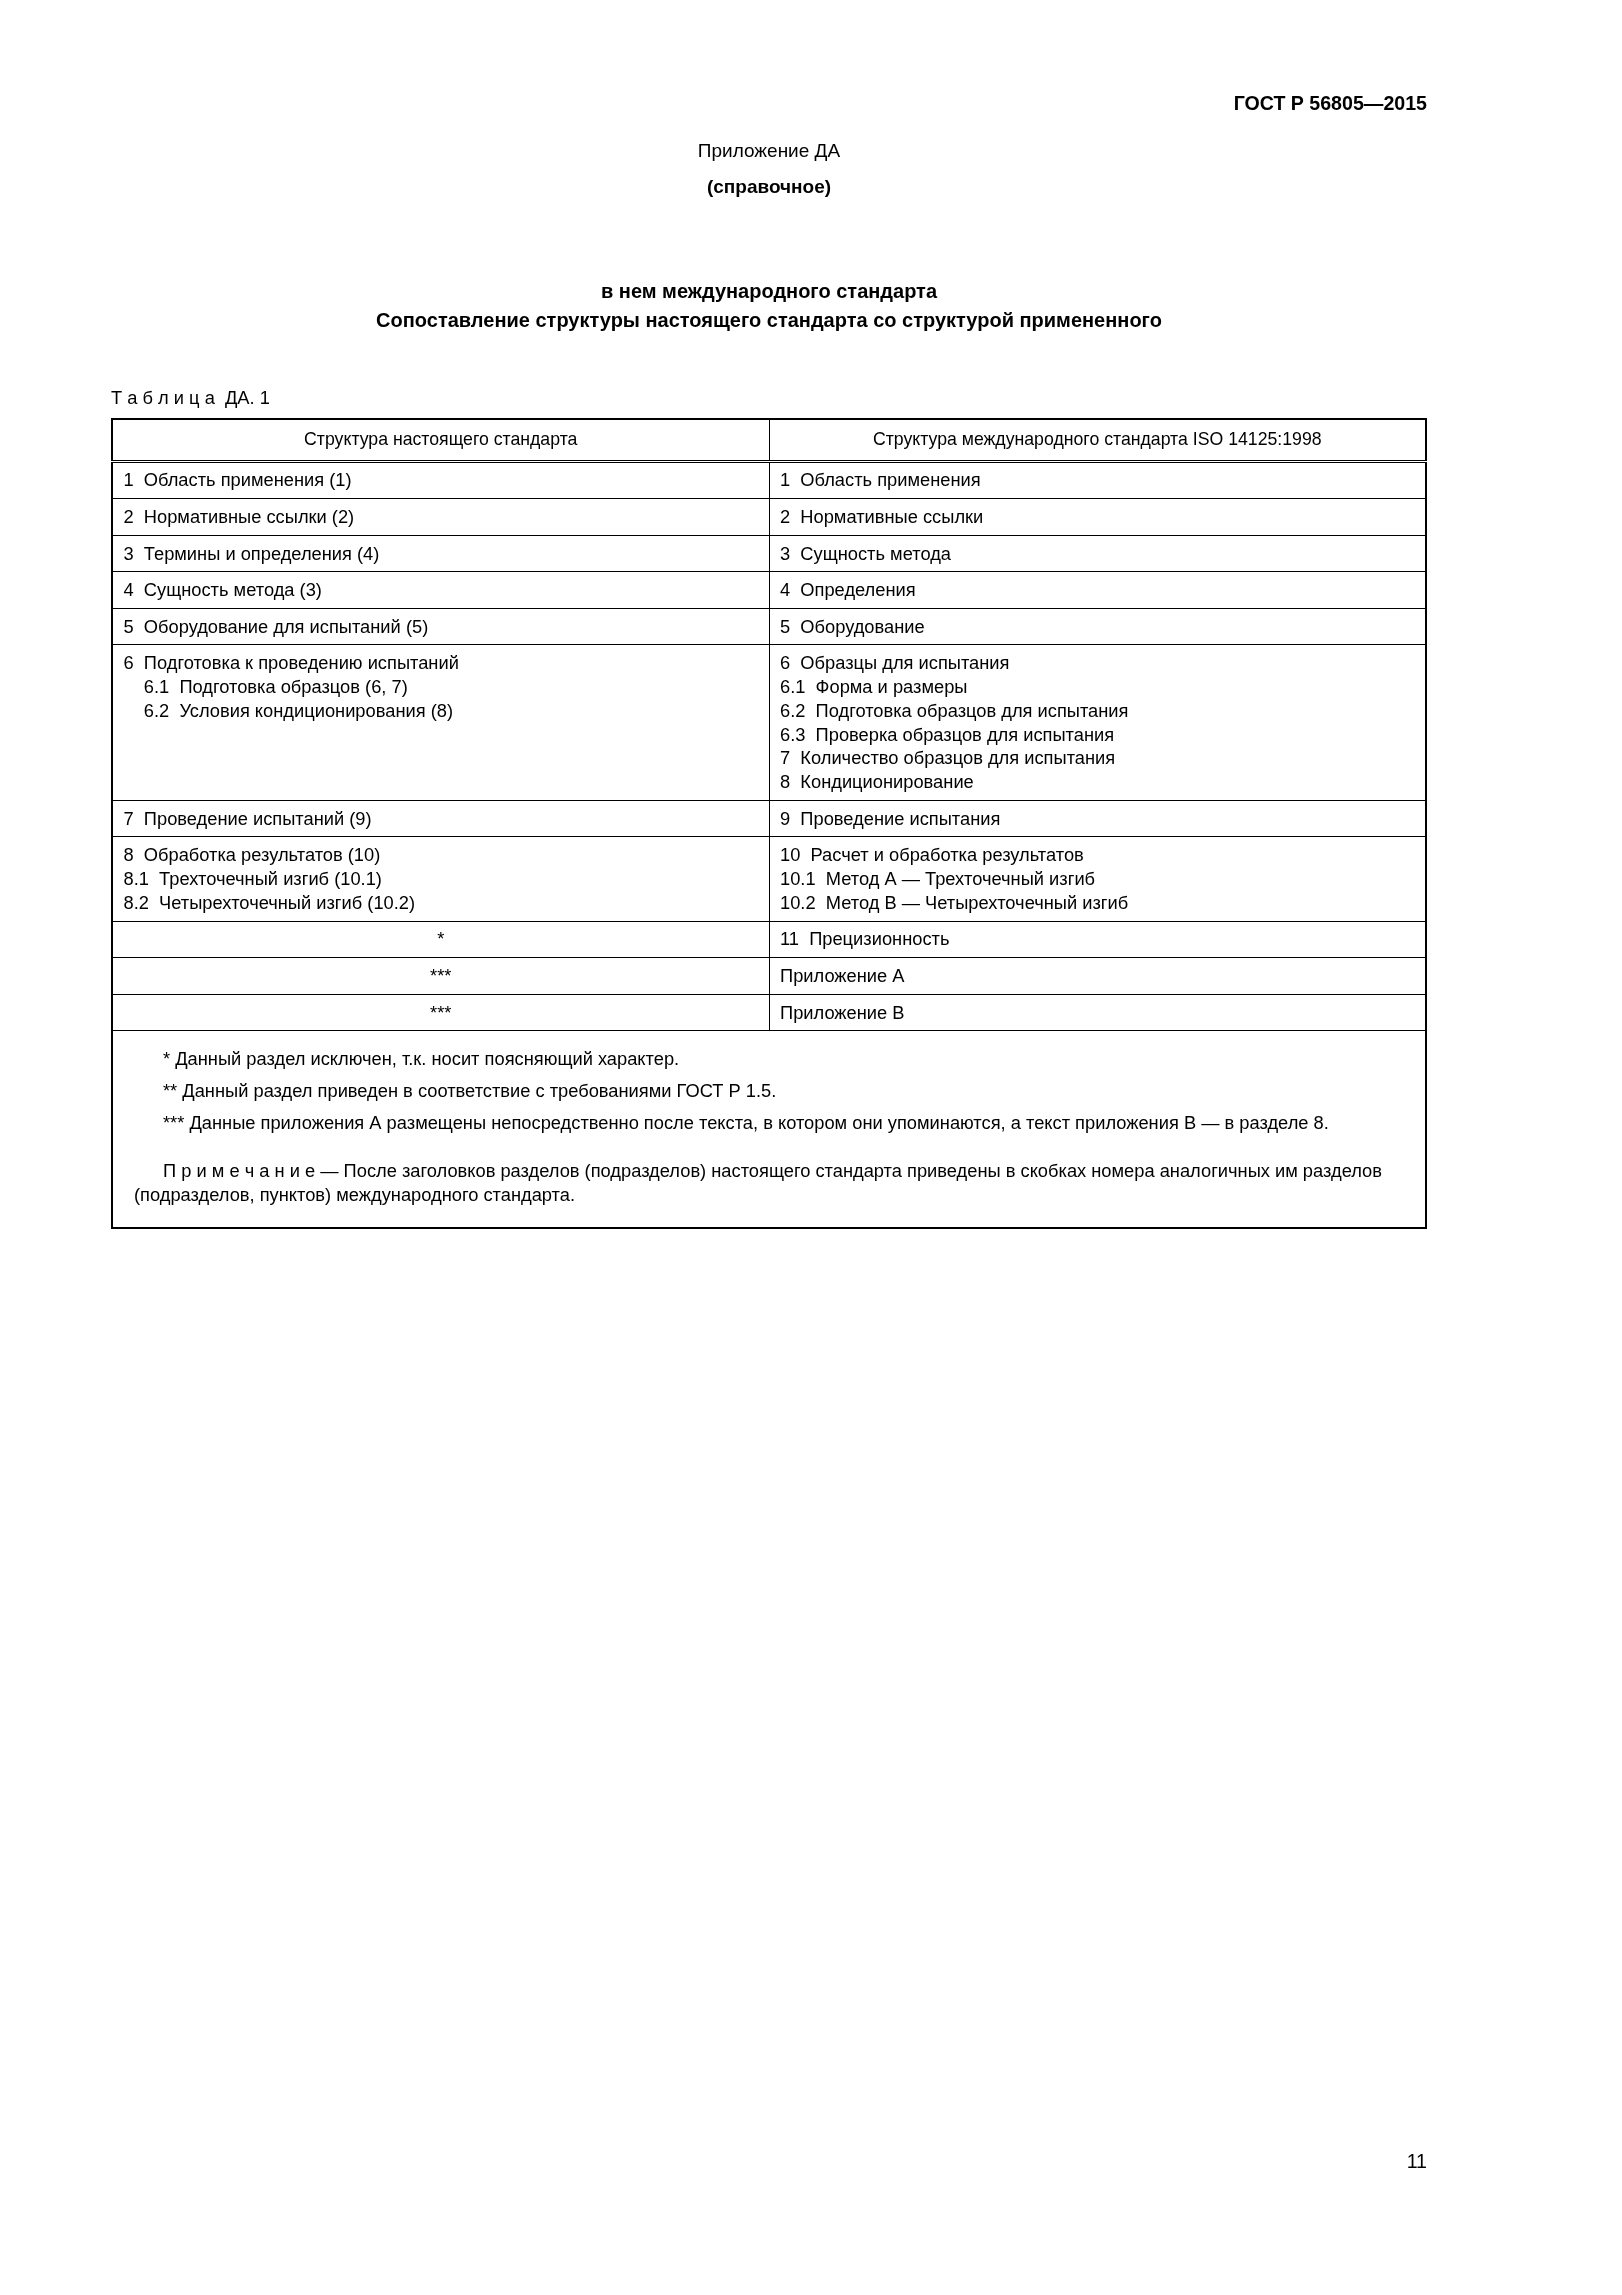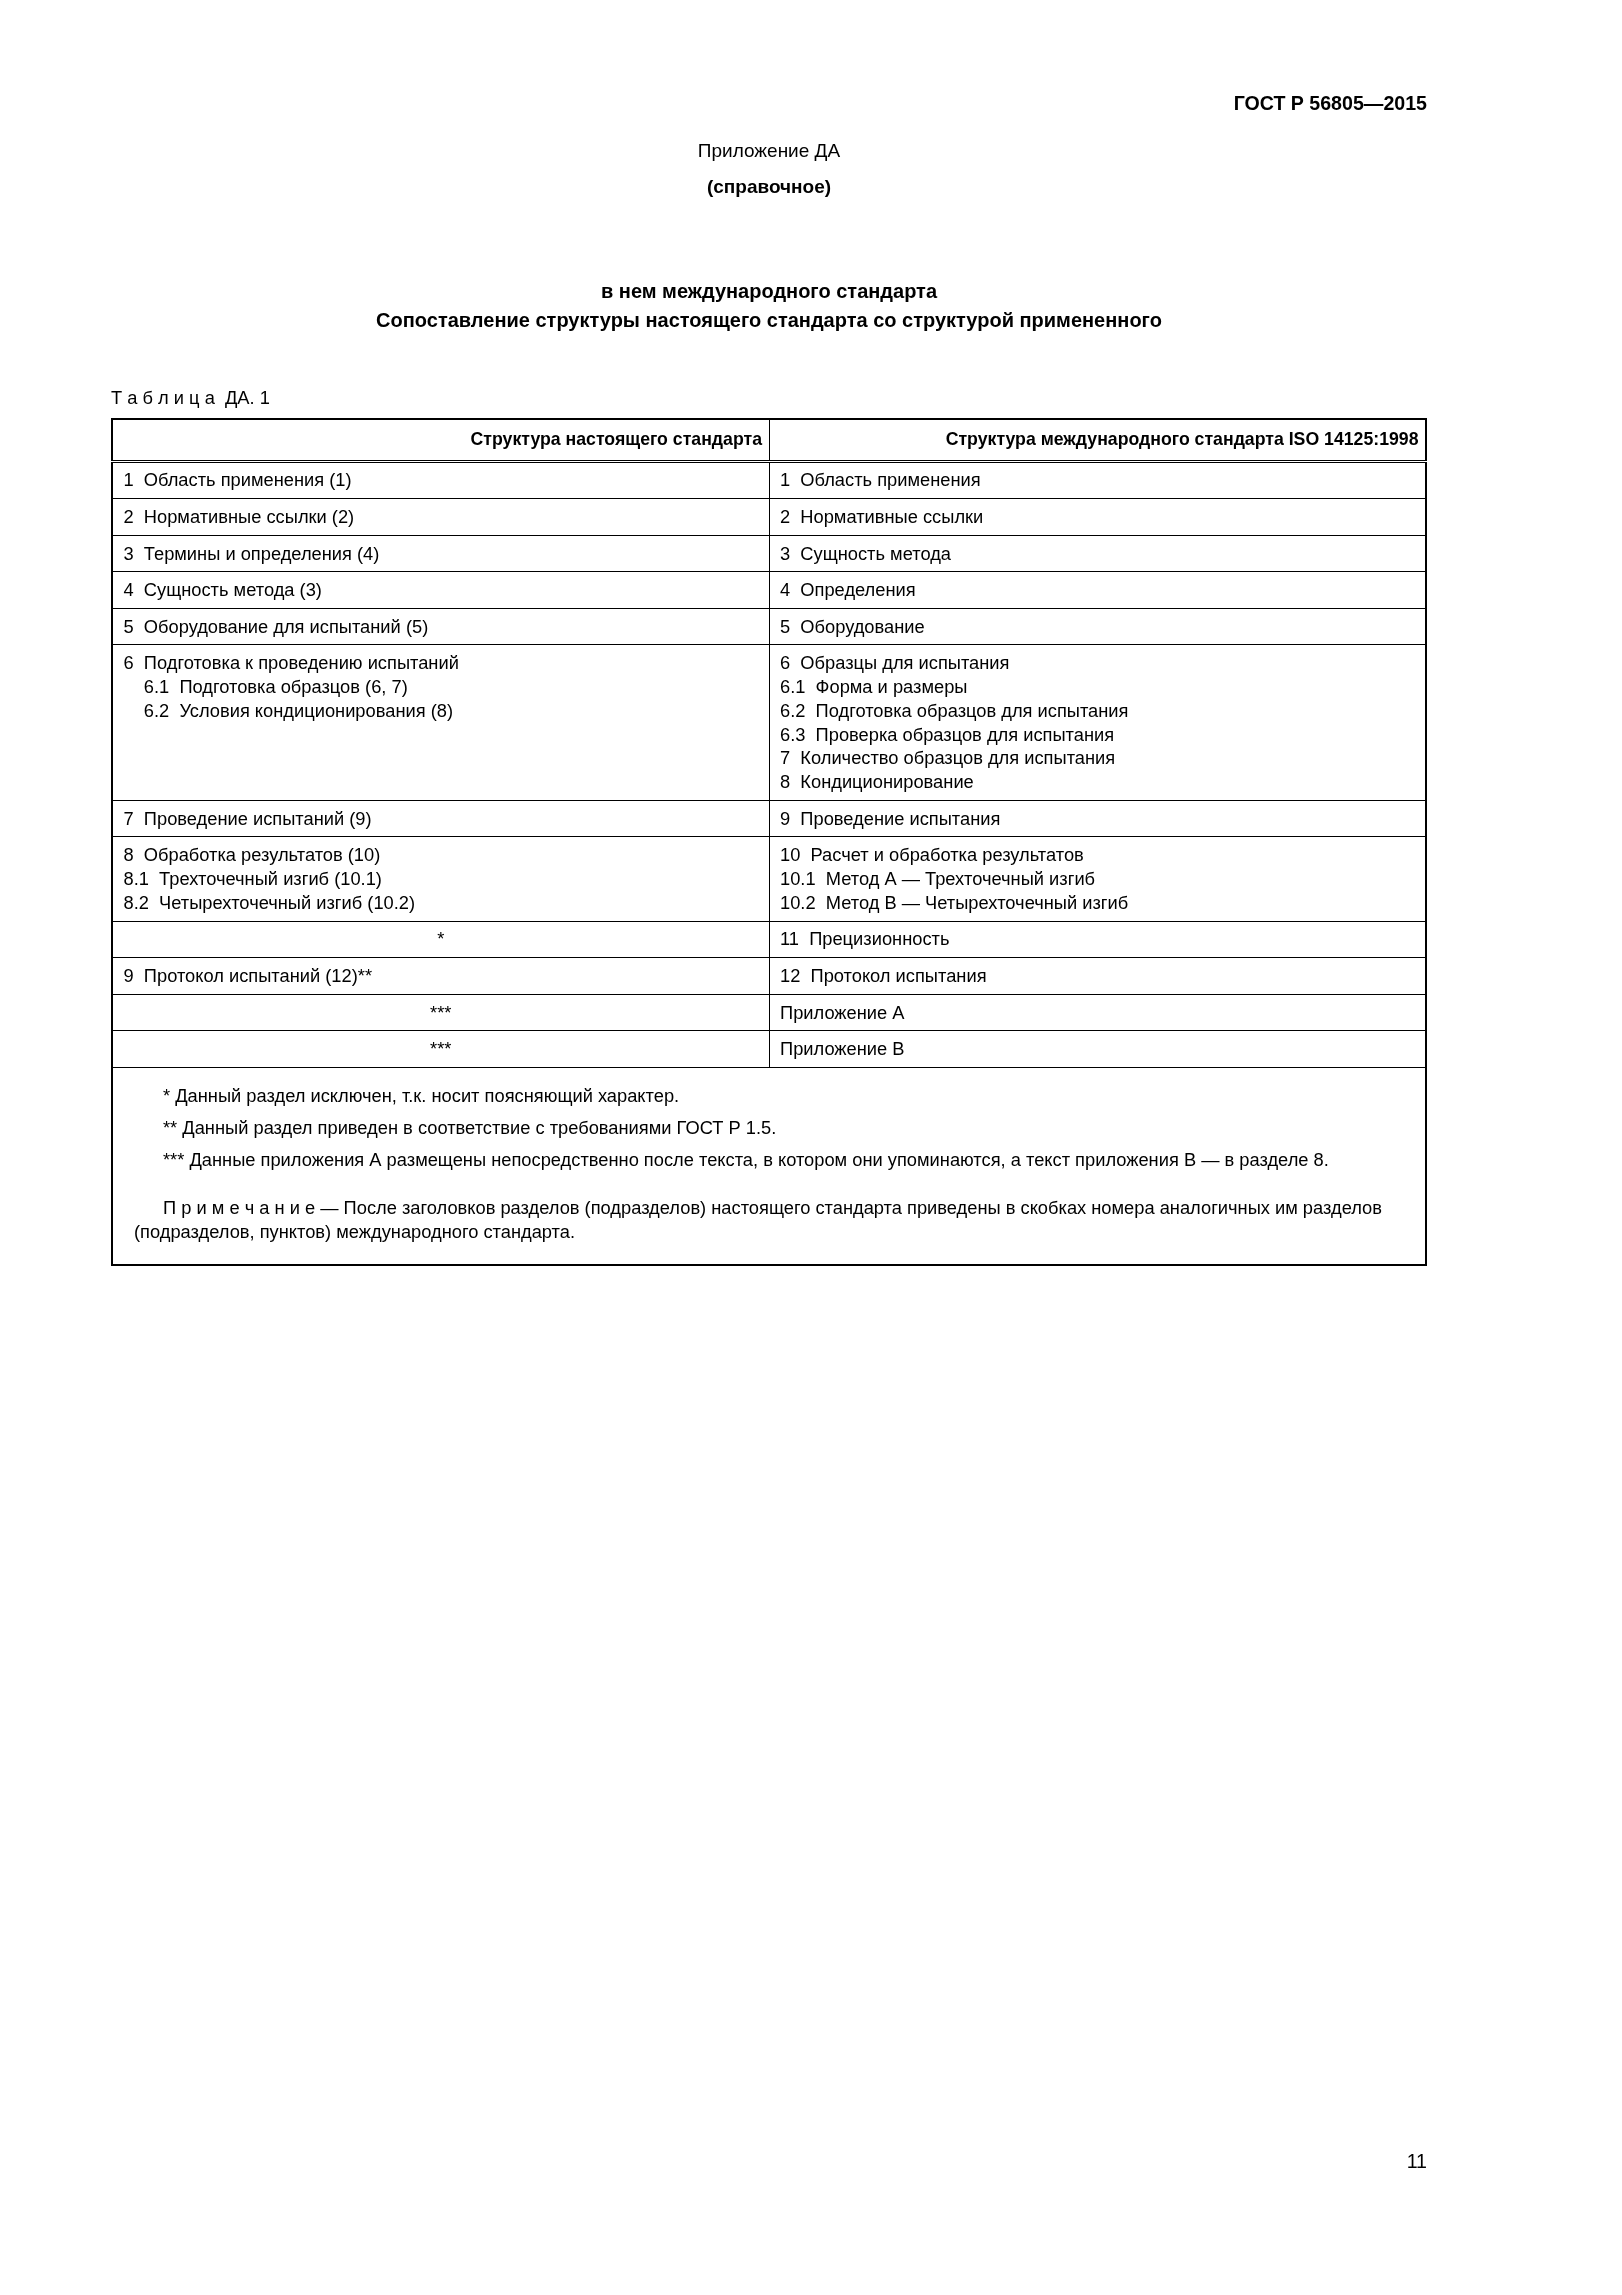--- a/index.html
+++ b/index.html
@@ -58,25 +58,24 @@
     margin-top: 9.2px;
     border: 2px solid #000;
   }
   .cmp-table th, .cmp-table td {
     border: 1.3px solid #000;
     vertical-align: top;
     font-weight: normal;
   }
   .cmp-table th {
     width: 50%;
-    text-align: right;
+    text-align: center;
     font-size: 17.7px;
     padding: 9.2px 6.5px;
     border-bottom: 3.3px double #000;
-    font-weight: bold;
   }
   .cmp-table td {
     font-size: 18.3px;
     line-height: 1.3;
     padding: 5.9px 10.5px;
     white-space: pre-wrap;
   }
   .cmp-table td.center {
     text-align: center;
   }
@@ -167,24 +166,20 @@
 8.2  Четырехточечный изгиб (10.2)</td>
           <td>10  Расчет и обработка результатов
 10.1  Метод А — Трехточечный изгиб
 10.2  Метод В — Четырехточечный изгиб</td>
         </tr>
         <tr>
           <td class="center">*</td>
           <td>11  Прецизионность</td>
         </tr>
         <tr>
-          <td>9  Протокол испытаний (12)**</td>
-          <td>12  Протокол испытания</td>
-        </tr>
-        <tr>
           <td class="center">***</td>
           <td>Приложение А</td>
         </tr>
         <tr>
           <td class="center">***</td>
           <td>Приложение В</td>
         </tr>
         <tr>
           <td colspan="2" class="footnote-cell">
             <p class="fn">* Данный раздел исключен, т.к. носит поясняющий характер.</p>

